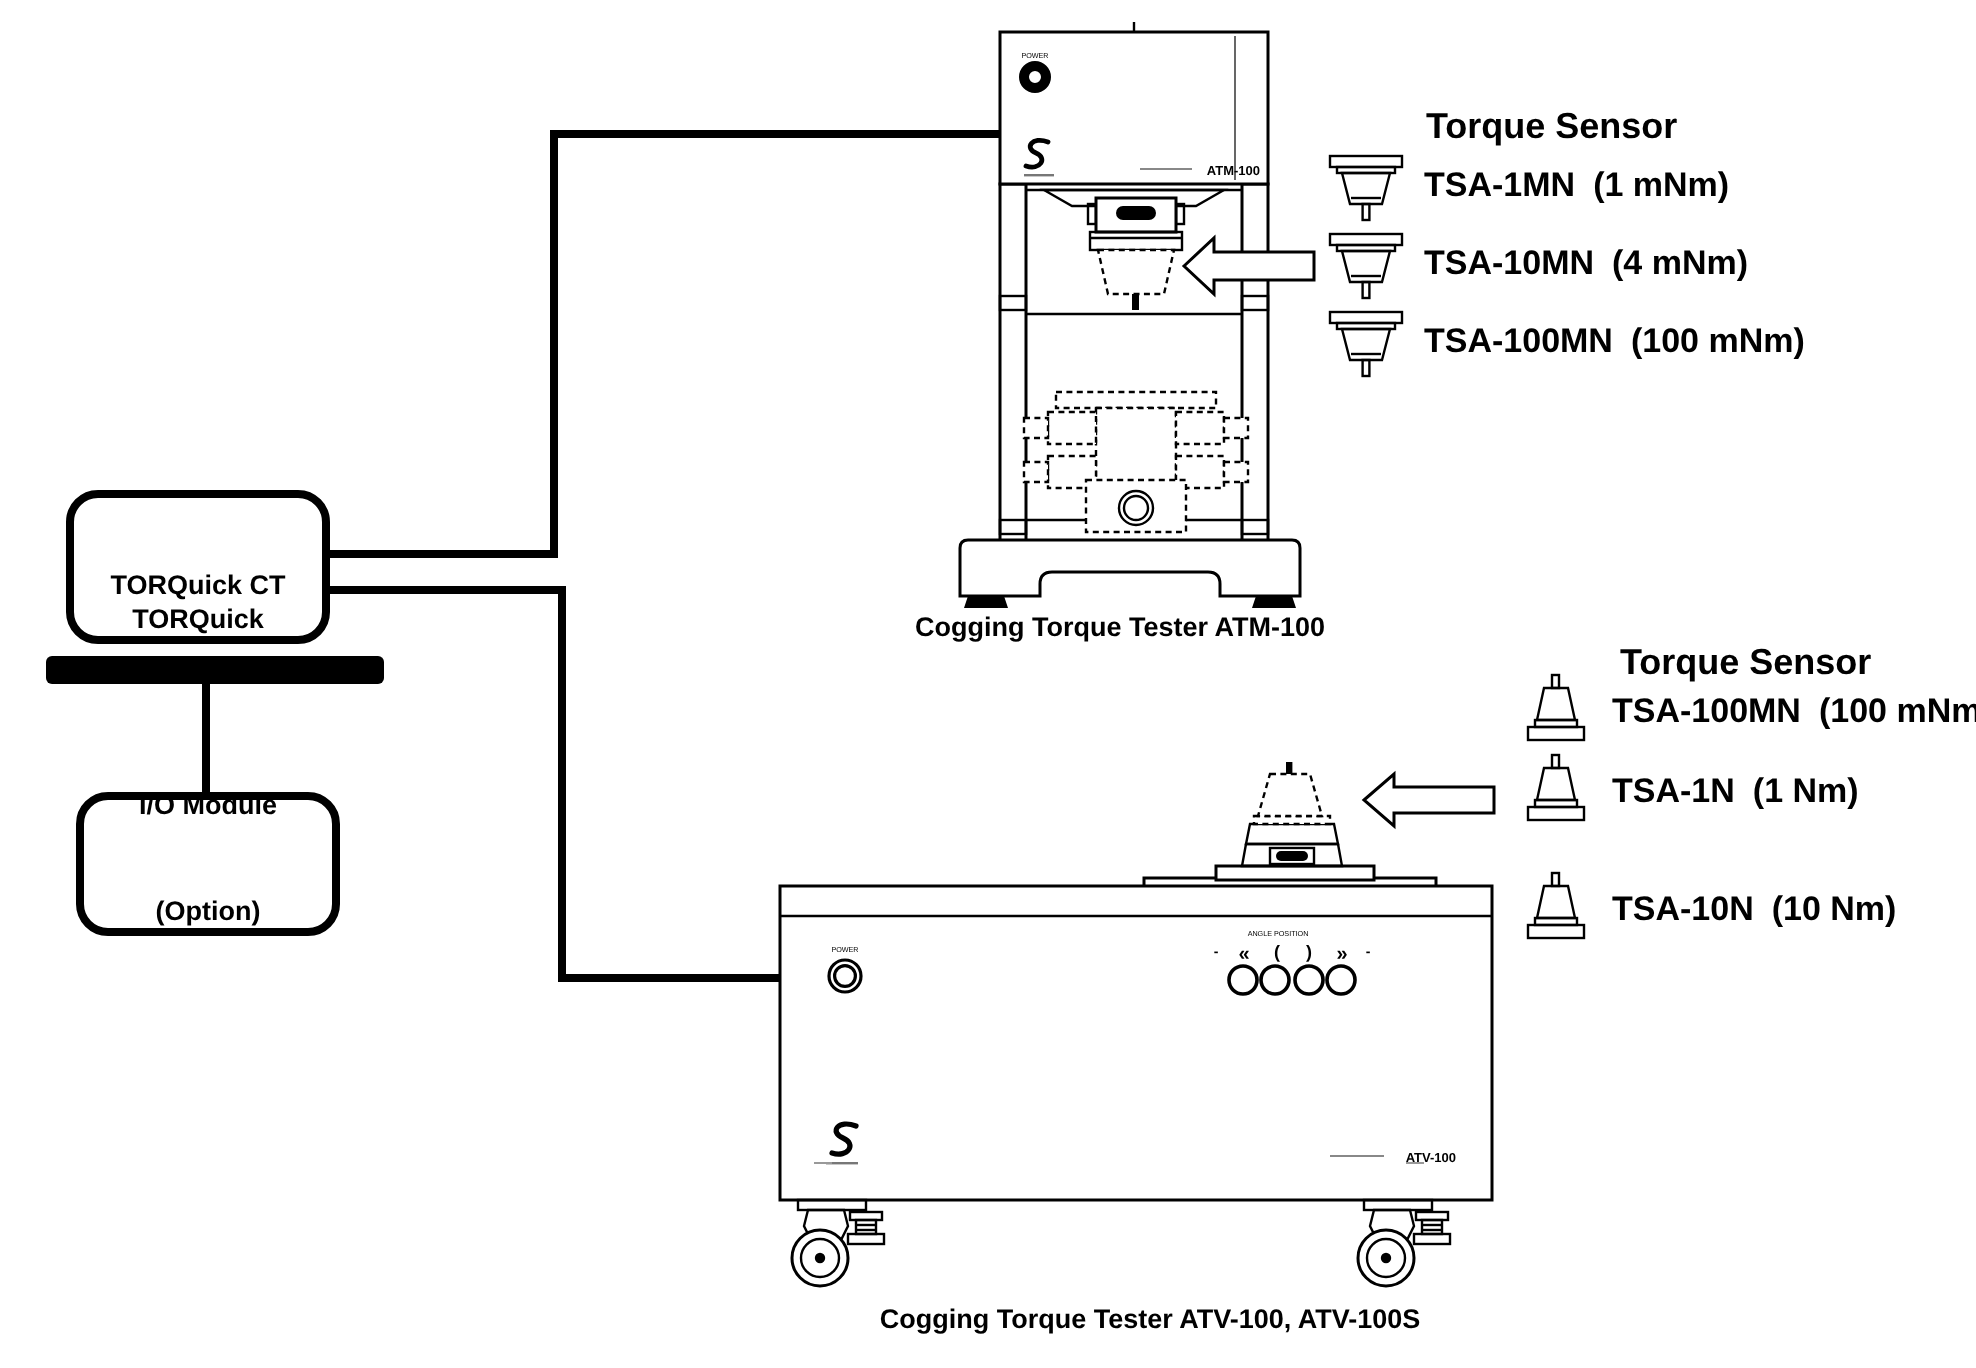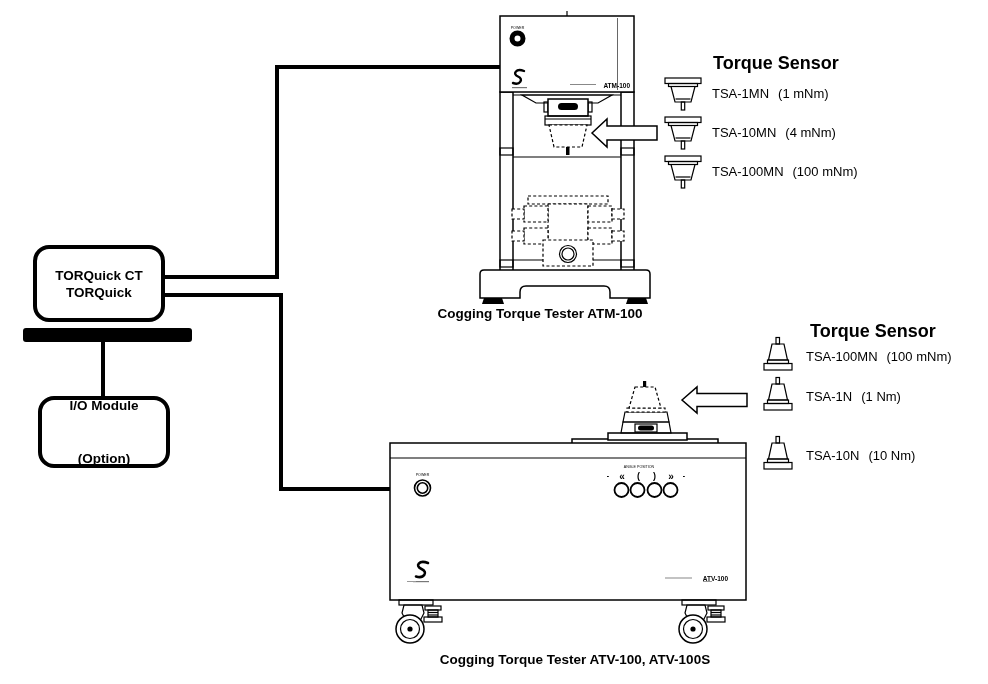--- a/index.html
+++ b/index.html
@@ -1,26 +1,26 @@
 <!DOCTYPE html>
 <html><head>
 <meta charset="utf-8">
 <style>
   html,body{margin:0;padding:0;background:#fff;}
   #canvas{position:relative;width:988px;height:684px;background:#fff;overflow:hidden;
           font-family:"Liberation Sans",sans-serif;color:#000;}
   .abs{position:absolute;}
   .line{position:absolute;background:#000;}
   .node-box{position:absolute;background:#fff;border:4px solid #000;border-radius:16px;
-            display:flex;flex-direction:column;align-items:center;justify-content:center;
+            display:flex;flex-direction:column;align-items:center;justify-content:flex-end;
             font-weight:bold;font-size:13.5px;line-height:17px;text-align:center;}
   .caption{position:absolute;font-weight:bold;font-size:13.5px;text-align:center;}
   .list-title{position:absolute;font-weight:bold;font-size:18px;}
   .sensor-row{position:absolute;display:flex;align-items:center;height:40px;}
-  .sensor-row .txt{font-weight:normal;font-size:13px;margin-left:10px;white-space:nowrap;}
+  .sensor-row .txt{font-weight:bold;font-size:17px;margin-left:10px;white-space:nowrap;}
   .sensor-row .range{margin-left:9px;}
   svg{display:block;}
   svg text{font-family:"Liberation Sans",sans-serif;}
   .machine-stroke{fill:#fff;stroke:#000;stroke-width:1.5;}
   .thin{fill:none;stroke:#000;stroke-width:1.2;}
   .dashed{fill:#fff;stroke:#000;stroke-width:1.2;stroke-dasharray:3 2.2;}
 </style>
 </head>
 <body>
 
@@ -95,21 +95,21 @@
       <circle class="thin" cx="110" cy="246" r="8.5" fill="#fff"></circle>
       <circle class="thin" cx="110" cy="246" r="6" fill="none"></circle>
     </g>
 
     <path class="machine-stroke" d="M26,262 H188 Q192,262 192,266 V290 H152 V284 Q152,278 146,278 H68 Q62,278 62,284 V290 H22 V266 Q22,262 26,262 Z"></path>
     <polygon points="26,290 44,290 46,296 24,296" fill="#000"></polygon>
     <polygon points="170,290 188,290 190,296 168,296" fill="#000"></polygon>
 
     <polygon points="134,125 149,111 149,118 199,118 199,132 149,132 149,139" fill="#fff" stroke="#000" stroke-width="1.5"></polygon>
   </svg>
-  <div class="caption" style="left:400px;top:306px;width:280px;">Cogging Torque Tester ATM-100</div>
+  <div class="caption" style="left:420px;top:306px;width:280px;">Cogging Torque Tester ATM-100</div>
 
   <div class="list-title" style="left:713px;top:53px;">Torque Sensor</div>
   <div class="sensor-row" style="left:664px;top:73px;">
     <svg width="38" height="40" viewBox="0 0 38 40">
       <rect class="thin" x="1" y="5" width="36" height="5.5" fill="#fff"></rect>
       <rect class="thin" x="4.5" y="10.5" width="29" height="3" fill="#fff"></rect>
       <polygon class="thin" points="7,13.5 31,13.5 27,29 11,29" fill="#fff"></polygon>
       <line class="thin" x1="11.5" y1="26" x2="26.5" y2="26"></line>
       <rect class="thin" x="17.3" y="29" width="3.4" height="8" fill="#fff"></rect>
     </svg>

